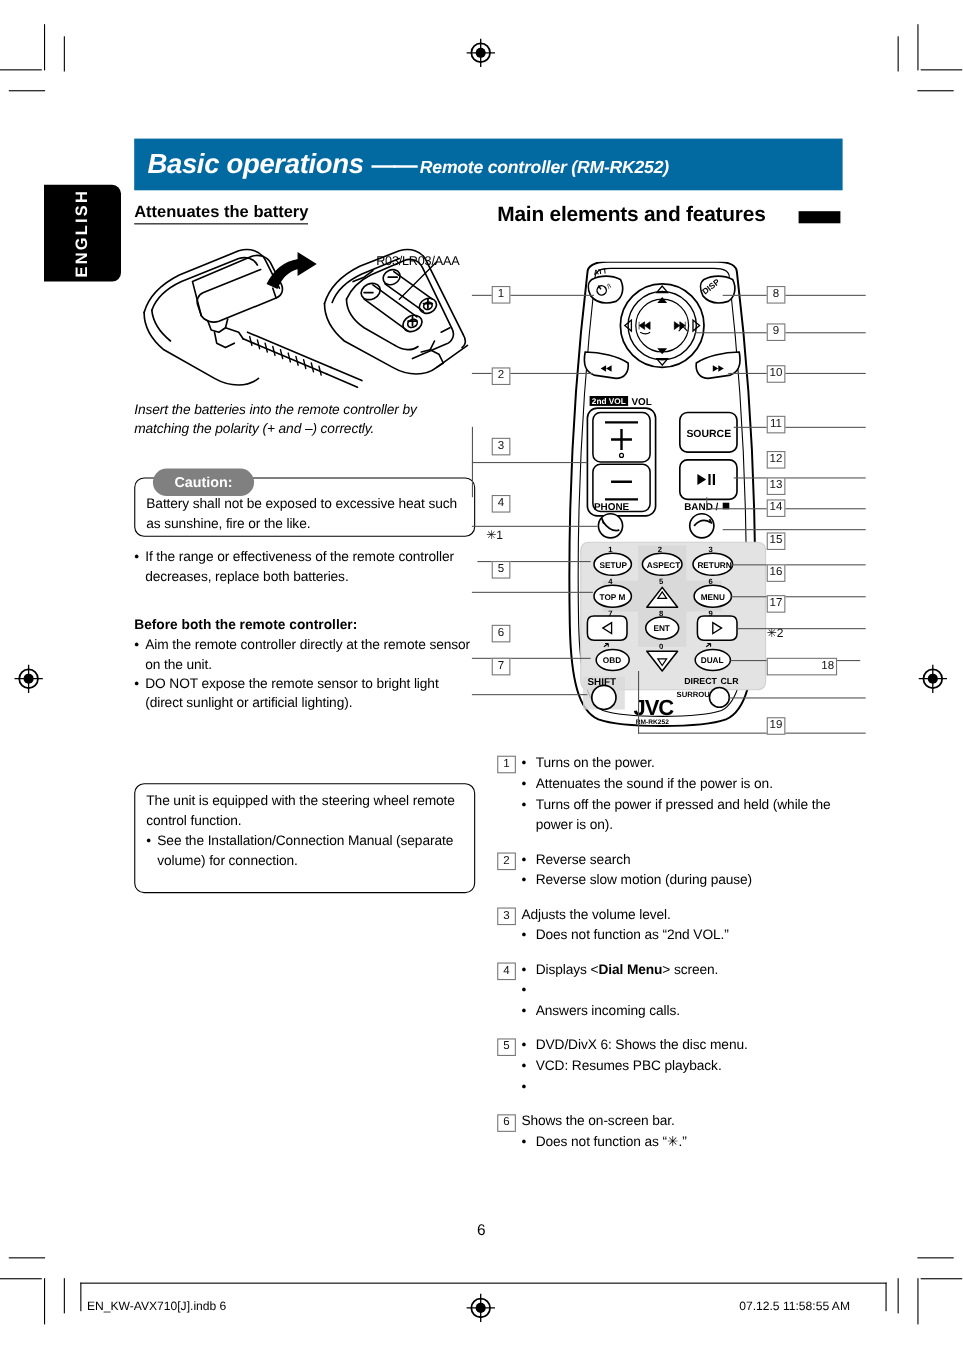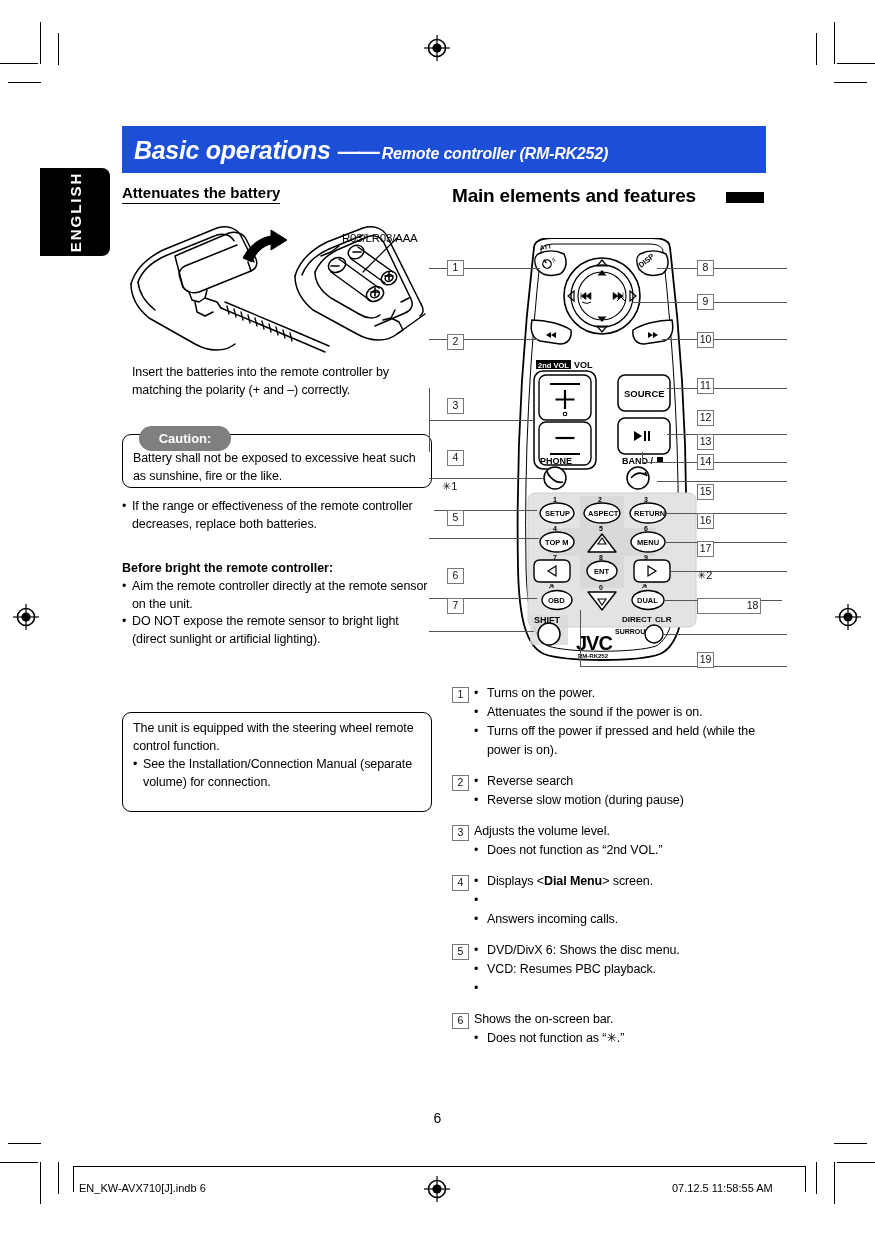--- a/index.html
+++ b/index.html
@@ -14,36 +14,36 @@
 
   
   #lang-tab{left:40px;top:168px;width:70px;height:88px;background:#000;
             border-radius:0 8px 8px 0;}
   #lang-tab span{position:absolute;left:50%;top:50%;
       transform:translate(-50%,-50%) rotate(-90deg);
       color:#fff;font-size:15px;font-weight:bold;letter-spacing:2.0px;
       white-space:nowrap;font-family:"Liberation Sans",sans-serif;}
 
   
-  #chapter-bar{left:122px;top:126px;width:644px;height:47px;background:#1d4ed8;}
+  #chapter-bar{left:122px;top:126px;width:644px;height:47px;background:#0369a1;}
   #chapter-bar .inner{position:absolute;left:12px;top:50%;transform:translateY(-50%);
       white-space:nowrap;color:#fff;}
   .ch-main{font-size:25px;font-weight:bold;font-style:italic;letter-spacing:-0.3px;}
   .ch-dash{font-size:22px;font-weight:bold;margin:0 4px 0 7px;letter-spacing:-2px;}
   .ch-sub{font-size:16px;font-weight:bold;font-style:italic;letter-spacing:-0.2px;}
 
   
   #h-install{left:122px;top:185px;font-size:15px;font-weight:bold;
       border-bottom:1.6px solid #000;padding-bottom:1px;line-height:1.1;}
   #h-main{left:452px;top:185px;font-size:19px;font-weight:bold;letter-spacing:-0.2px;}
   #h-main-bar{left:726px;top:192px;width:38px;height:11px;background:#000;}
 
   
   .body-txt{font-size:12.5px;line-height:17.5px;letter-spacing:-0.1px;}
-  #insert-text{left:132px;top:364px;width:300px;}
+  #insert-text{left:122px;top:364px;width:300px;font-style:italic;}
   #batt-note{left:122px;top:498px;width:310px;}
   #before-head{left:122px;top:561px;font-size:12.5px;font-weight:bold;}
   #before-list{left:122px;top:578px;width:310px;}
   .bul{display:flex;}
   .bul .d{width:10px;flex:0 0 10px;}
   .bul .t{flex:1;}
 
   
   #caution-box{left:122px;top:434px;width:308px;height:52px;
       border:1.3px solid #000;border-radius:9px;}
@@ -247,21 +247,21 @@
 </div>
 <div id="caution-text" class="abs body-txt">Battery shall not be exposed to excessive heat such as sunshine, fire or the like.</div>
 
 <div id="batt-note" class="abs body-txt">
   <div class="bul">
       <span class="d">•</span>
       <span class="t">If the range or effectiveness of the remote controller decreases, replace both batteries.</span>
     </div>
 </div>
 
-<div id="before-head" class="abs">Before bright the remote controller:</div>
+<div id="before-head" class="abs">Before both the remote controller:</div>
 <div id="before-list" class="abs body-txt">
   <div class="bul">
       <span class="d">•</span>
       <span class="t">Aim the remote controller directly at the remote sensor on the unit.</span>
     </div>
   <div class="bul">
       <span class="d">•</span>
       <span class="t">DO NOT expose the remote sensor to bright light (direct sunlight or artificial lighting).</span>
     </div>
 </div>

